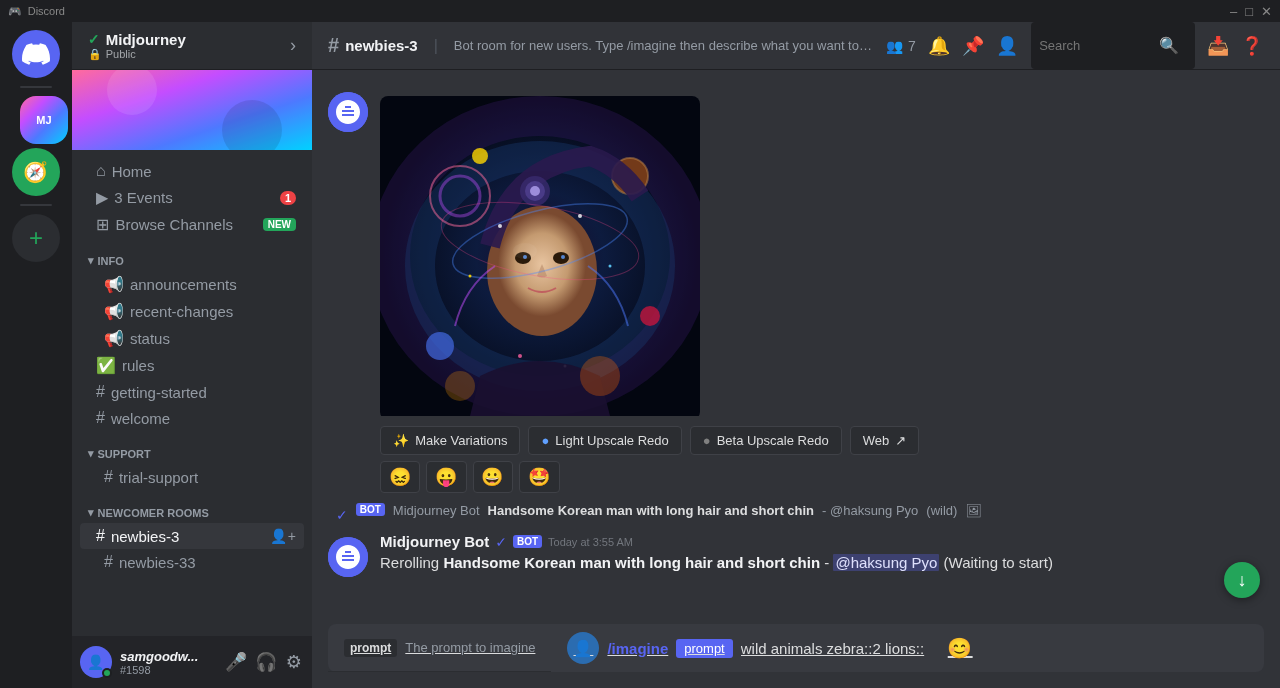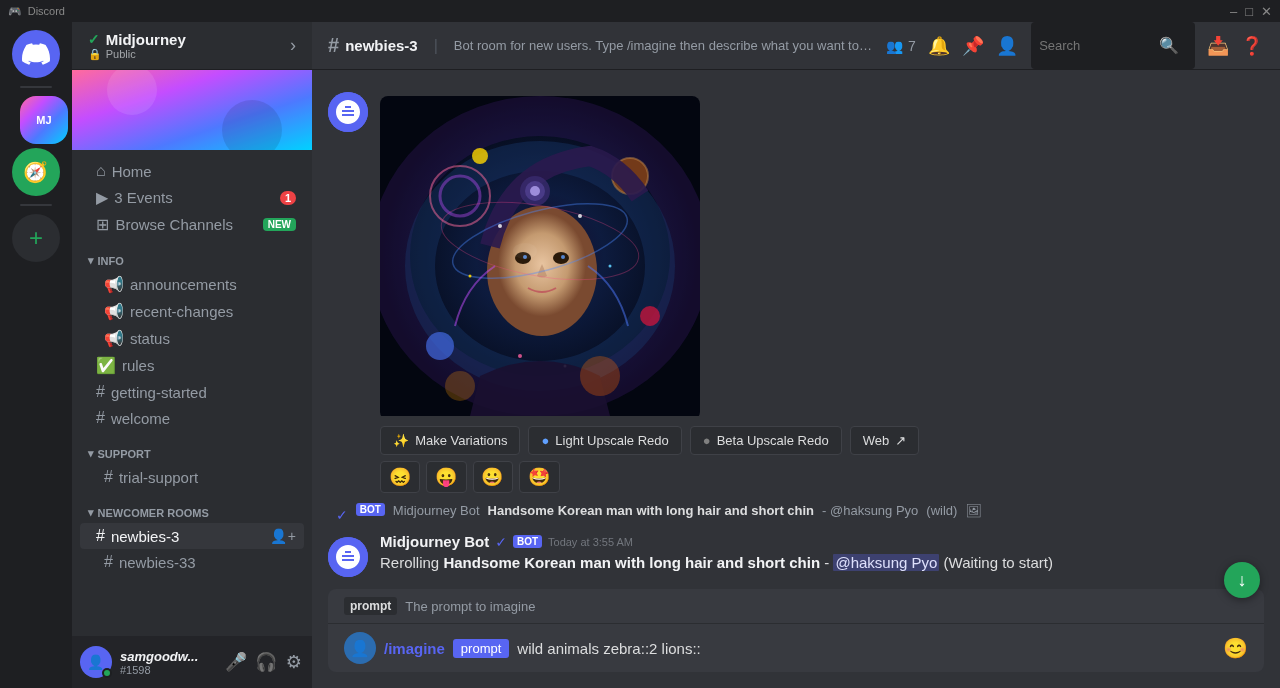--- a/index.html
+++ b/index.html
@@ -354,21 +354,22 @@
     
     .chat-input-area {
       padding: 0 16px 16px 16px;
       flex-shrink: 0;
     }
     .chat-input-box {
       background: #383a40;
       border-radius: 8px;
       padding: 0;
       display: flex;
-      flex-direction: column;
+      flex-direction: row;
+      text-decoration: underline;
     }
     .chat-input-autocomplete {
       padding: 8px 16px;
       border-bottom: 1px solid #2b2d31;
       font-size: 13px;
       color: #949ba4;
       display: flex;
       align-items: center;
       gap: 8px;
     }

